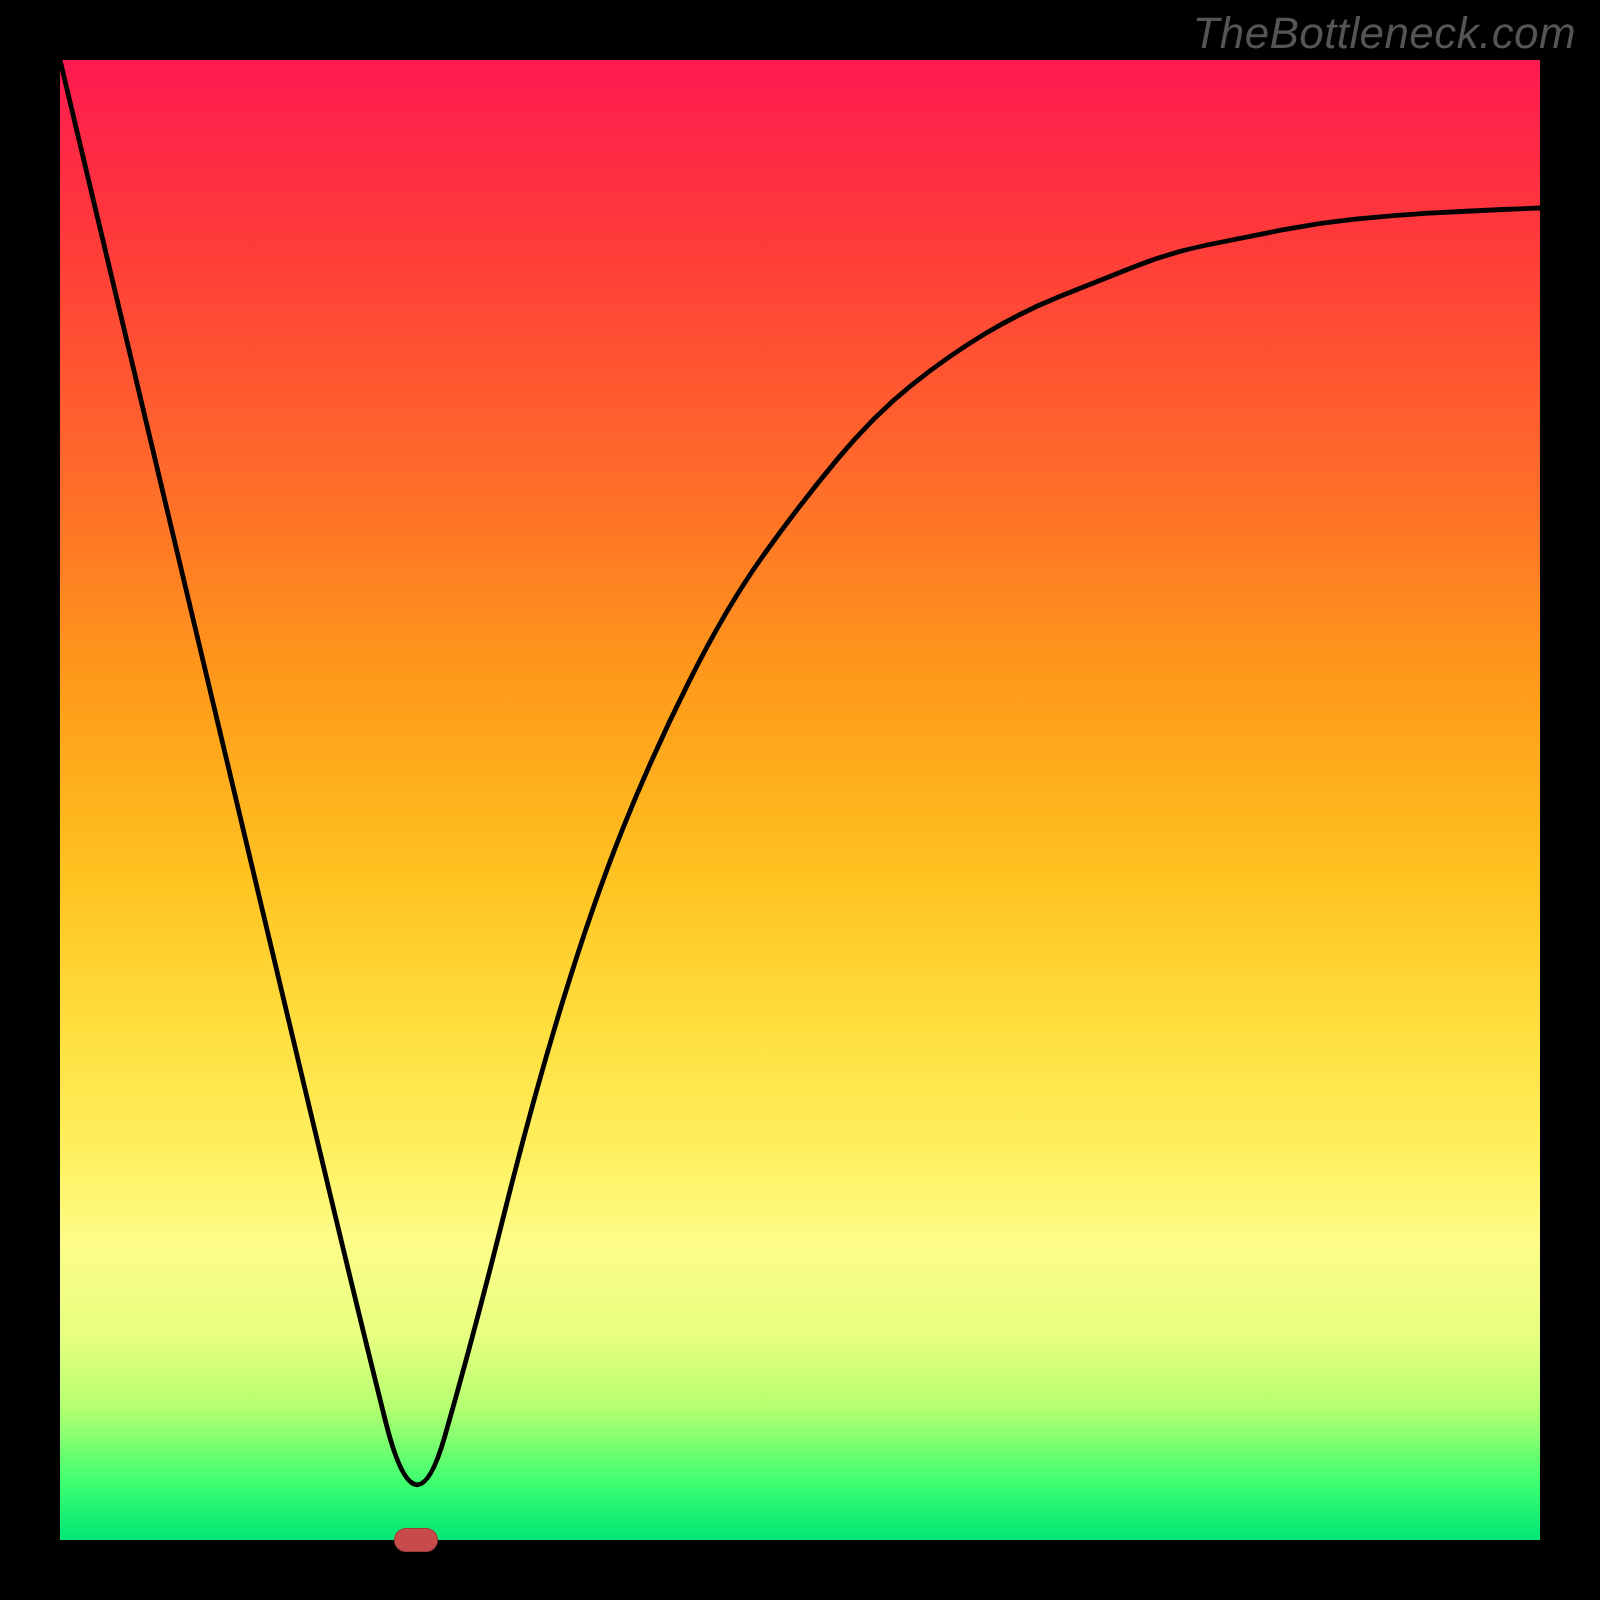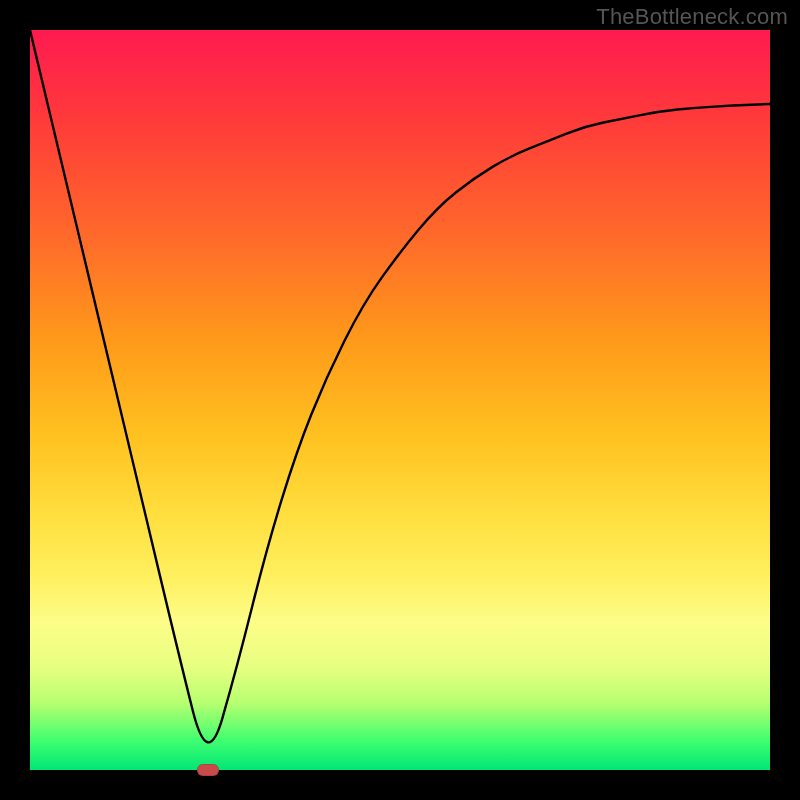--- a/index.html
+++ b/index.html
@@ -19,20 +19,21 @@
   }
   .watermark {
     position: absolute;
     top: 4px;
     right: 12px;
     color: #555;
     font-size: 22px;
     font-weight: 500;
     letter-spacing: 0.2px;
     user-select: none;
+    font-style: italic;
   }
   .plot-area {
     position: absolute;
     top: 30px;
     left: 30px;
     width: 740px;
     height: 740px;
     background: linear-gradient(to bottom,
       #ff1a50 0%,
       #ff3a3a 12%,

